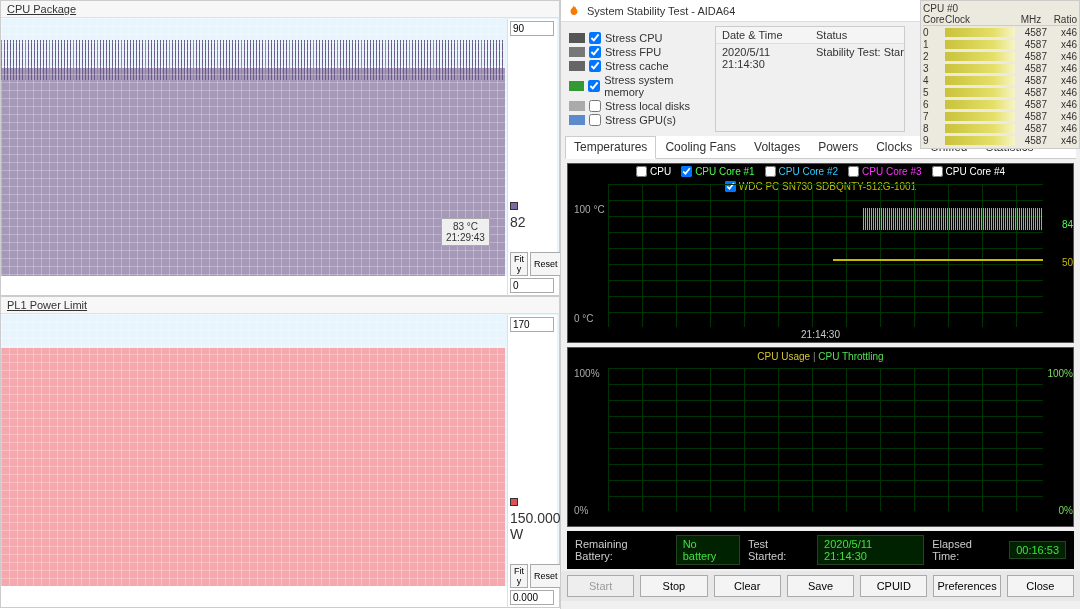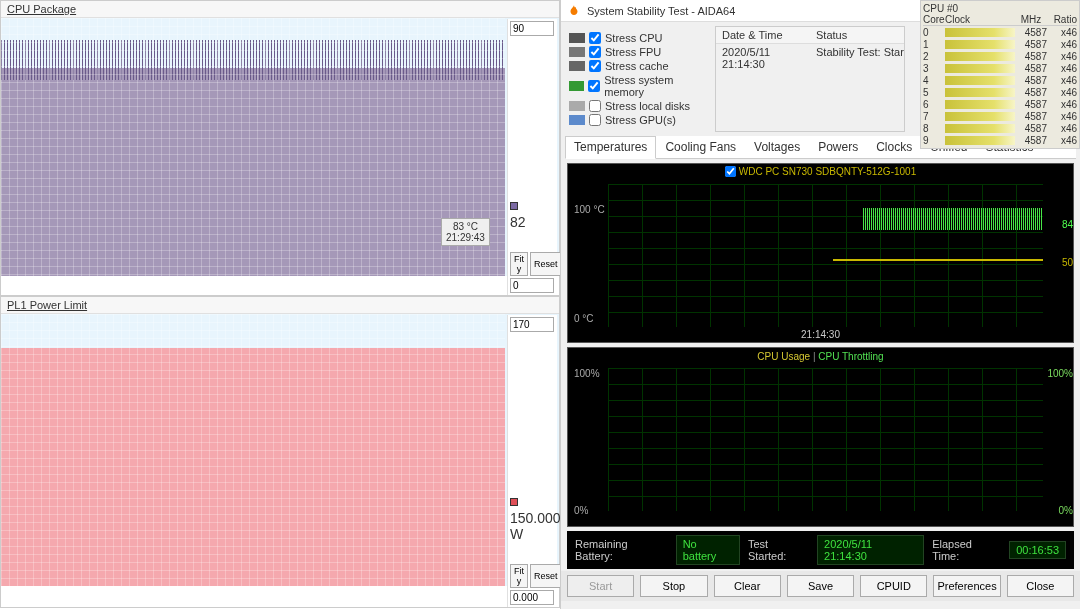--- a/index.html
+++ b/index.html
@@ -269,20 +269,42 @@
       <div class="tab active">Temperatures</div>
       <div class="tab">Cooling Fans</div>
       <div class="tab">Voltages</div>
       <div class="tab">Powers</div>
       <div class="tab">Clocks</div>
       <div class="tab">Unified</div>
       <div class="tab">Statistics</div>
     </div>
 
   <div class="graph graph-temps">
+    <div class="legend" id="temp-legend">
+        <label>
+          <input type="checkbox" style="">
+          <span style="color:#fff">CPU</span>
+        </label>
+        <label>
+          <input type="checkbox" checked="" style="">
+          <span style="color:#4fff4f">CPU Core #1</span>
+        </label>
+        <label>
+          <input type="checkbox" style="">
+          <span style="color:#33ccff">CPU Core #2</span>
+        </label>
+        <label>
+          <input type="checkbox" style="">
+          <span style="color:#ff33ff">CPU Core #3</span>
+        </label>
+        <label>
+          <input type="checkbox" style="">
+          <span style="color:#fff">CPU Core #4</span>
+        </label>
+      </div>
     <div class="legend">
       <label>
           <input type="checkbox" checked="" style="">
           <span style="color:#c8b800">WDC PC SN730 SDBQNTY-512G-1001</span>
         </label>
     </div>
     <div class="axis-label" style="top:40px;">100 °C</div>
     <div class="axis-label" style="bottom:18px;">0 °C</div>
     <div class="axis-r" style="top:55px;color:#4fff4f;">84</div>
     <div class="axis-r" style="top:93px;color:#c8b800;">50</div>

